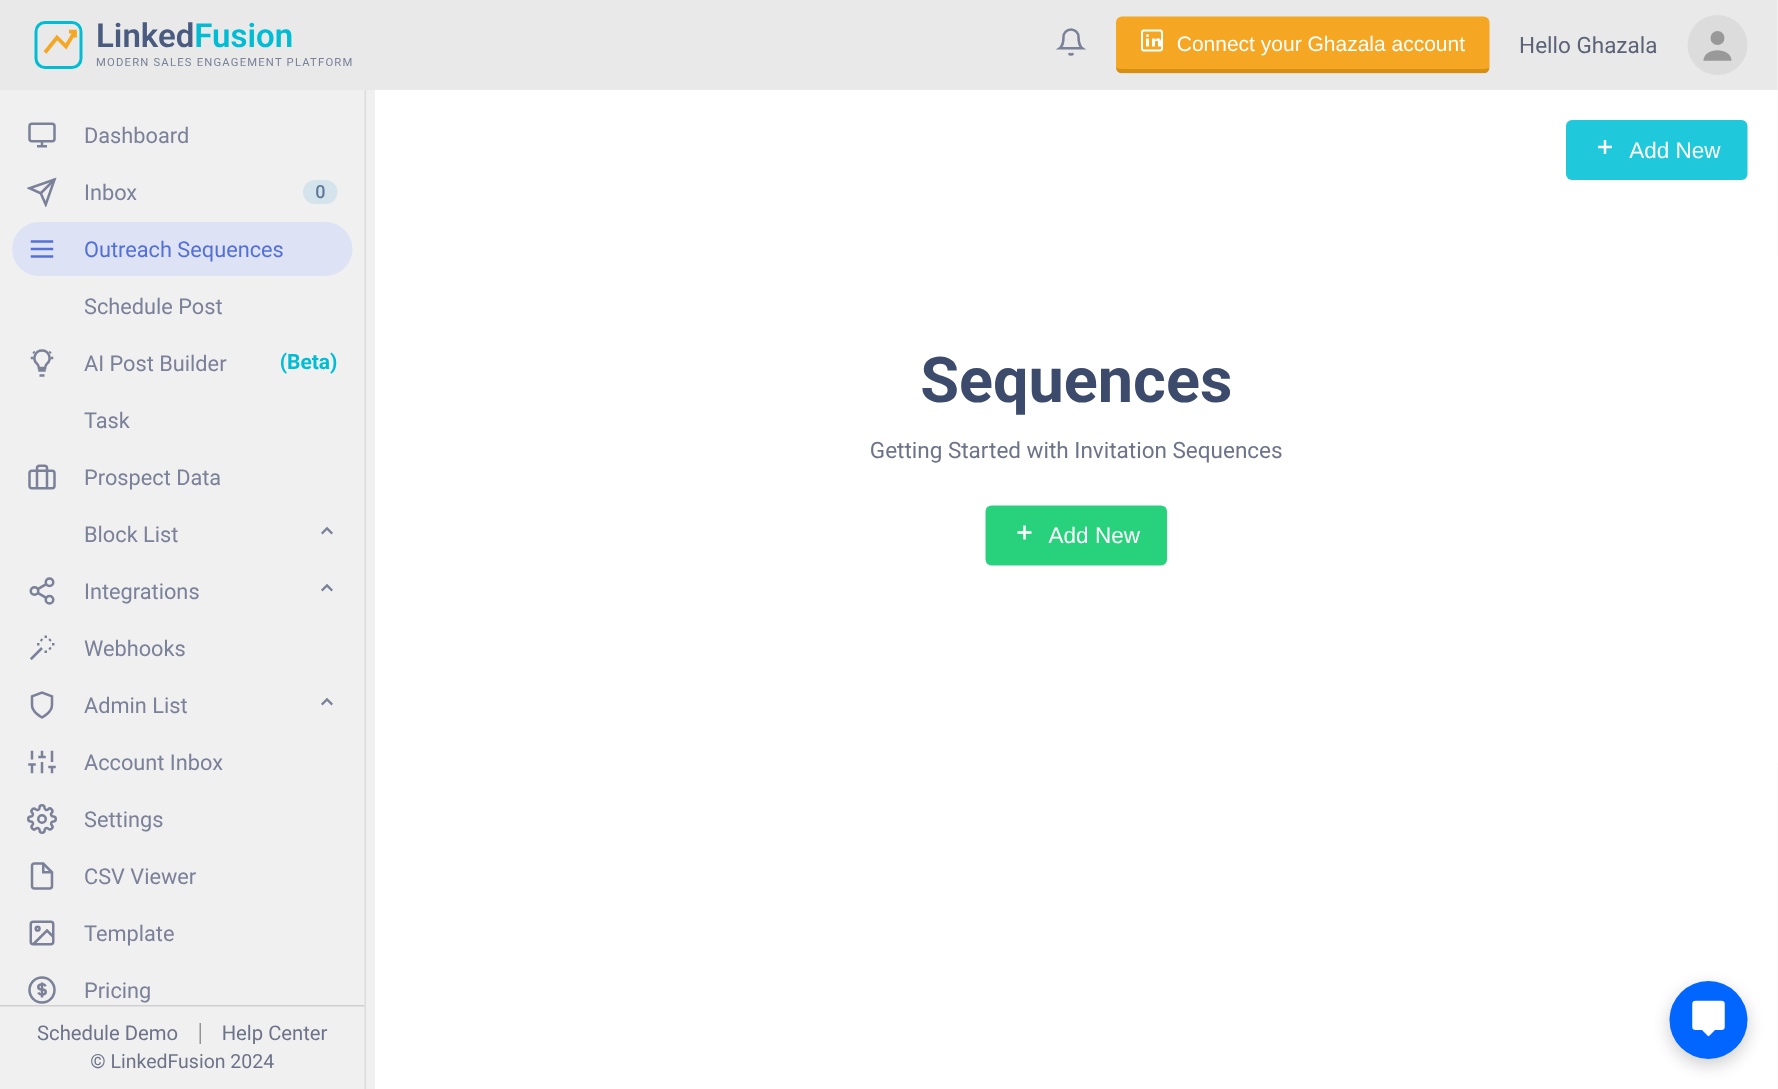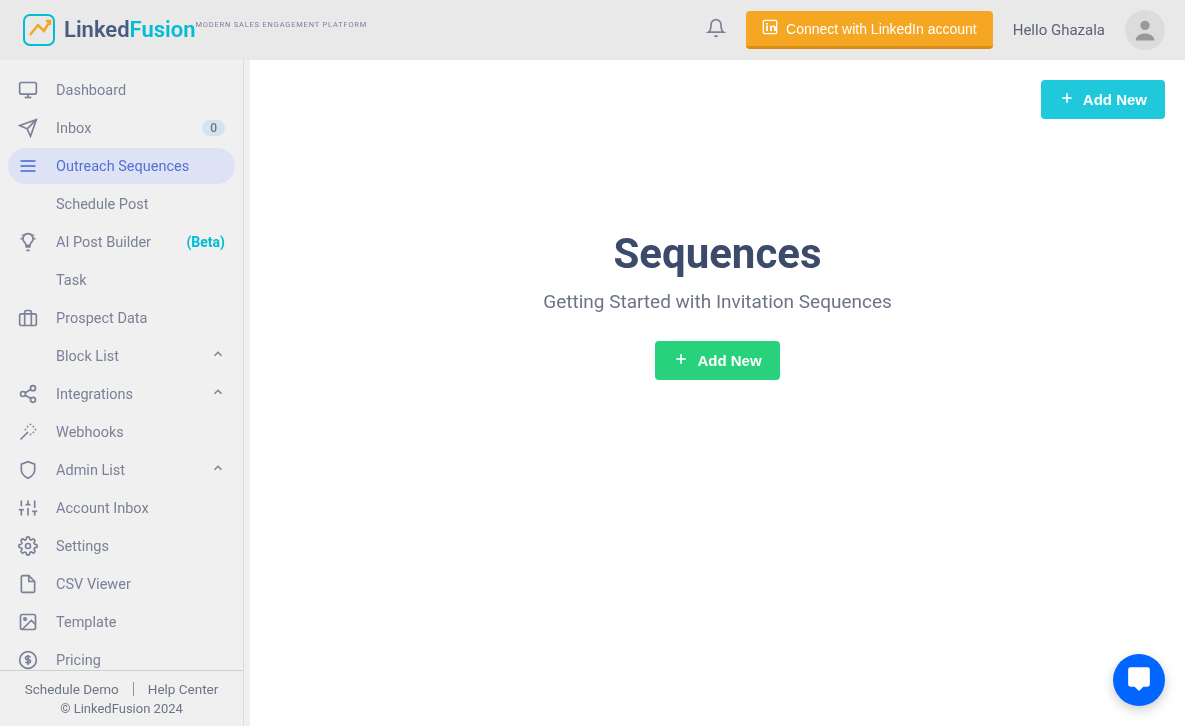--- a/index.html
+++ b/index.html
@@ -33,21 +33,21 @@
     }
     .logo-icon {
       width: 38px;
       height: 38px;
       display: flex;
       align-items: center;
       justify-content: center;
     }
     .logo-text {
       display: flex;
-      flex-direction: row;
+      flex-direction: column;
       line-height: 1;
     }
     .logo-title {
       font-size: 22px;
       font-weight: 600;
       color: #4a5b80;
     }
     .logo-title .accent {
       color: #00bcd4;
     }
@@ -196,21 +196,21 @@
     }
     .main-toolbar {
       display: flex;
       justify-content: flex-end;
     }
     .btn {
       border: none;
       border-radius: 4px;
       padding: 10px 18px;
       font-size: 15px;
-      font-weight: 700;
+      font-weight: 400;
       cursor: pointer;
       display: inline-flex;
       align-items: center;
       gap: 8px;
       color: #fff;
     }
     .btn-cyan {
       background: #1fc8db;
     }
     .btn-green {
@@ -220,21 +220,21 @@
       margin-top: 110px;
       text-align: center;
     }
     .empty-title {
       font-size: 42px;
       font-weight: 700;
       color: #3c4a6b;
       margin-bottom: 12px;
     }
     .empty-subtitle {
-      font-size: 19px;
+      font-size: 15px;
       color: #6d7489;
       margin-bottom: 28px;
     }
     .chat-widget {
       position: absolute;
       right: 20px;
       bottom: 20px;
       width: 52px;
       height: 52px;
       border-radius: 50%;
@@ -274,21 +274,21 @@
     </div>
     <button class="connect-btn">
       <span>
         <svg width="16" height="16" viewBox="0 0 24 24" fill="#fff">
           <rect x="2" y="2" width="20" height="20" rx="2" fill="none" stroke="#fff" stroke-width="2"></rect>
           <rect x="6" y="10" width="3" height="8" fill="#fff"></rect>
           <circle cx="7.5" cy="7" r="1.5" fill="#fff"></circle>
           <path d="M12 10h3v1.5c.5-1 1.5-1.8 3-1.8 2 0 3 1.3 3 3.8V18h-3v-4c0-1-.3-1.8-1.5-1.8S15 13 15 14v4h-3v-8z" fill="#fff"></path>
         </svg>
       </span>
-      <span>Connect with LinkedIn account</span>
+      <span>Connect your Ghazala account</span>
     </button>
     <span class="greeting">Hello Ghazala</span>
     <div class="avatar">
       <svg width="28" height="28" viewBox="0 0 24 24" fill="#999">
         <circle cx="12" cy="8" r="4"></circle>
         <path d="M4 21c0-4 4-6 8-6s8 2 8 6"></path>
       </svg>
     </div>
   </div>
 </div>

